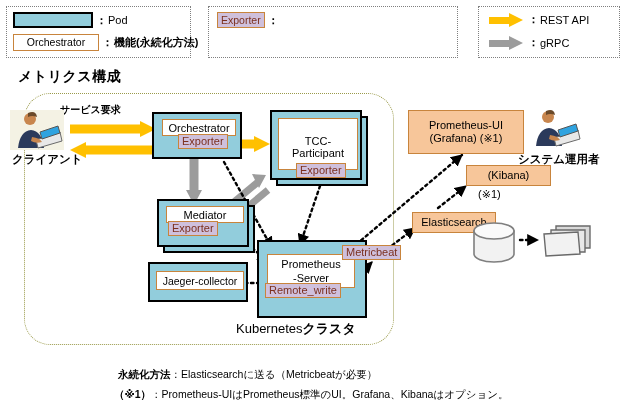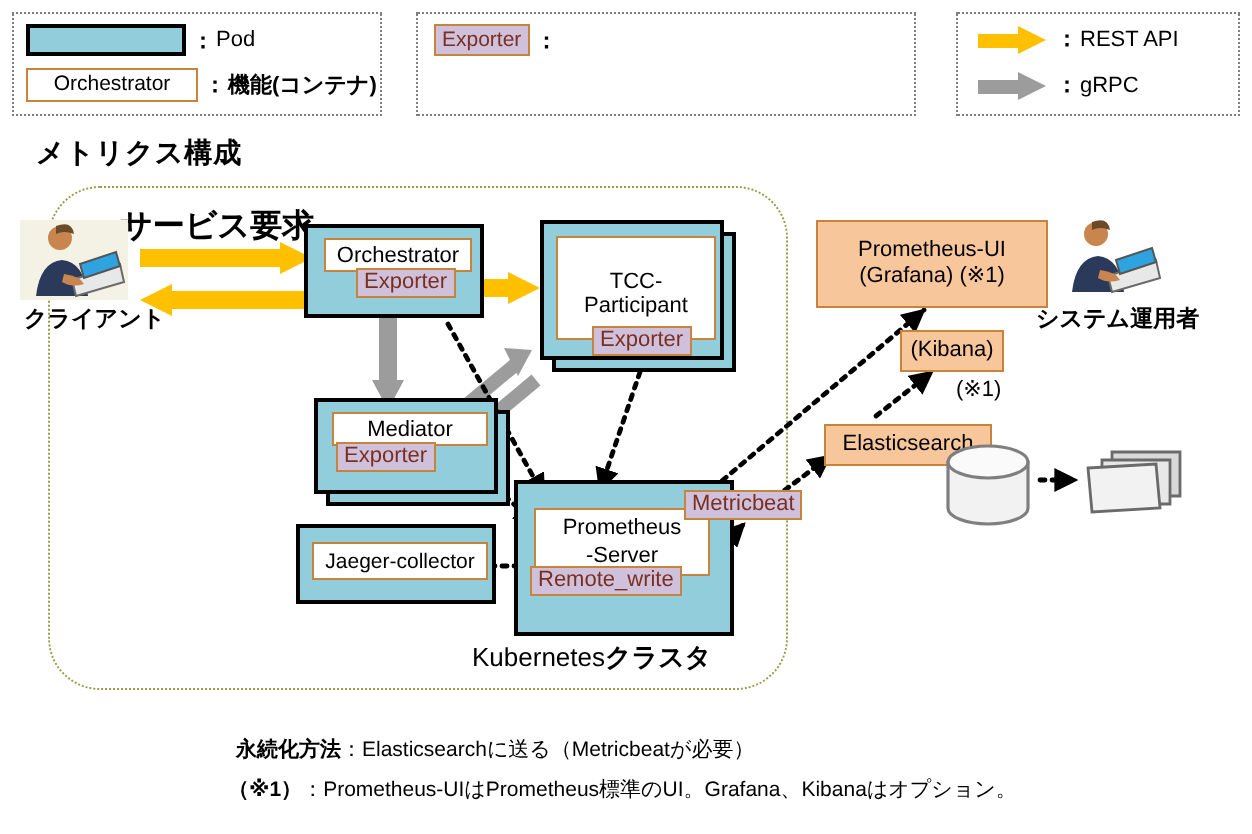--- a/index.html
+++ b/index.html
@@ -90,35 +90,35 @@
 
   
   .person{position:absolute;width:54px;height:40px;}
   .p-label{position:absolute;font-size:11.5px;font-weight:bold;white-space:nowrap;}
 
   
   .fn{position:absolute;font-size:10.5px;white-space:nowrap;}
   .fn b{font-weight:bold;}
 
   .small-note{position:absolute;font-size:11px;}
-  #svc-req{left:60px;top:103px;font-size:16px;font-weight:bold;white-space:nowrap;}
+  #svc-req{left:60px;top:103px;font-size:10px;font-weight:bold;white-space:nowrap;}
 </style>
 </head>
 <body>
 
 <div class="legend-box" id="legend-1">
   <div class="lg-row" style="left:6px;top:5px;">
     <div class="swatch-pod"></div>
     <span class="lg-colon">：</span>
     <span class="lg-text">Pod</span>
   </div>
   <div class="lg-row" style="left:6px;top:27px;">
     <div class="swatch-fn">Orchestrator</div>
     <span class="lg-colon">：</span>
-    <span class="lg-text-b">機能(コンテナ)</span>
+    <span class="lg-text-b">機能(永続化方法)</span>
   </div>
 </div>
 
 <div class="legend-box" id="legend-2">
   <div class="lg-row" style="left:8px;top:5px;">
     <span class="swatch-exp">Exporter</span>
     <span class="lg-colon">：</span>
   </div>
 </div>
 
@@ -279,21 +279,21 @@
 
 <div class="abs" id="cluster-label">
   <span>Kubernetes</span><b>クラスタ</b>
 </div>
 
 <div class="obox" style="left:408px;top:110px;width:116px;height:44px;flex-direction:column;">
   <span>Prometheus-UI</span>
   <span>(Grafana) (※1)</span>
 </div>
 
-<div class="obox" style="left:450px;top:165px;width:52px;height:21px;">(Kibana)</div>
+<div class="obox" style="left:466px;top:165px;width:85px;height:21px;">(Kibana)</div>
 <div class="small-note" style="left:478px;top:188px;">(※1)</div>
 
 <div class="obox" style="left:412px;top:212px;width:84px;height:21px;">Elasticsearch</div>
 
 <svg class="abs" style="left:468px;top:222px;width:52px;height:42px;" viewBox="0 0 52 42">
   <path d="M6,9 L6,32 a20,8 0 0 0 40,0 L46,9 z" fill="#F2F2F2" stroke="#7f7f7f" stroke-width="1.6"></path>
   <ellipse cx="26" cy="9" rx="20" ry="8" fill="#FAFAFA" stroke="#7f7f7f" stroke-width="1.6"></ellipse>
 </svg>
 
 <svg class="abs" style="left:540px;top:222px;width:56px;height:40px;" viewBox="0 0 56 40">

